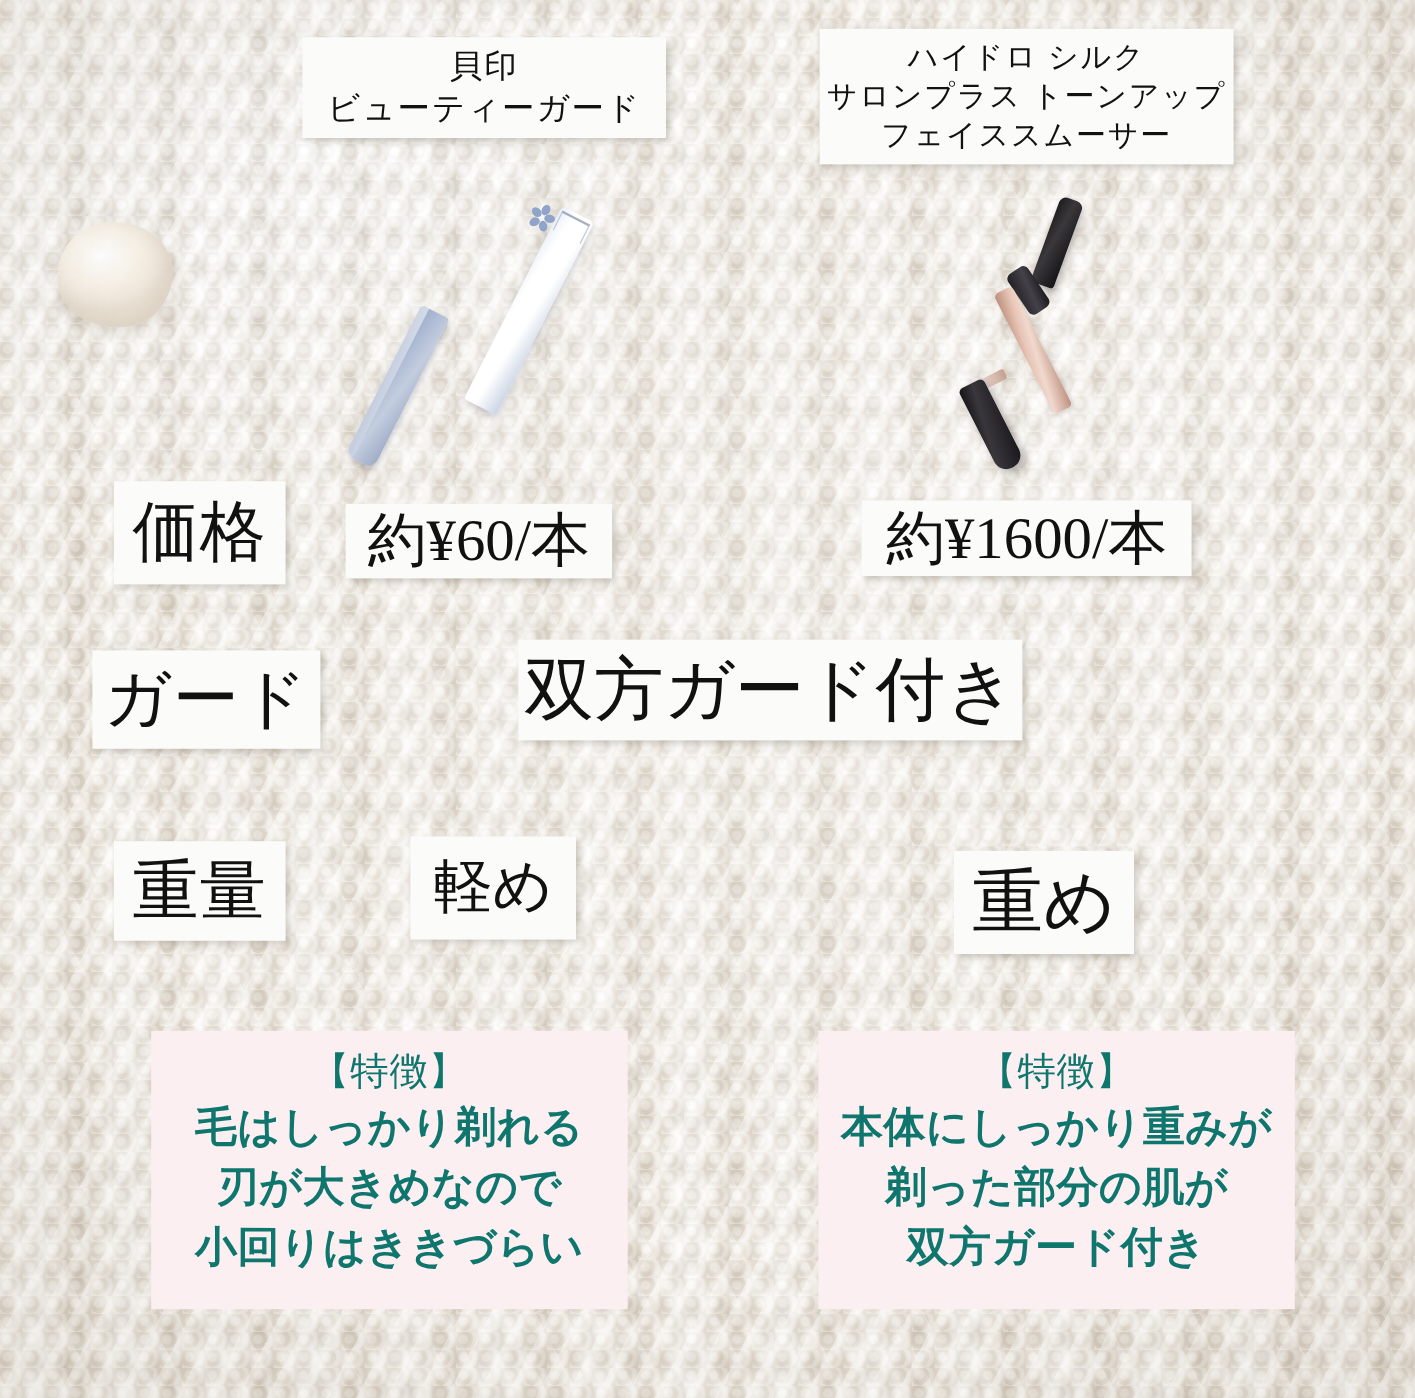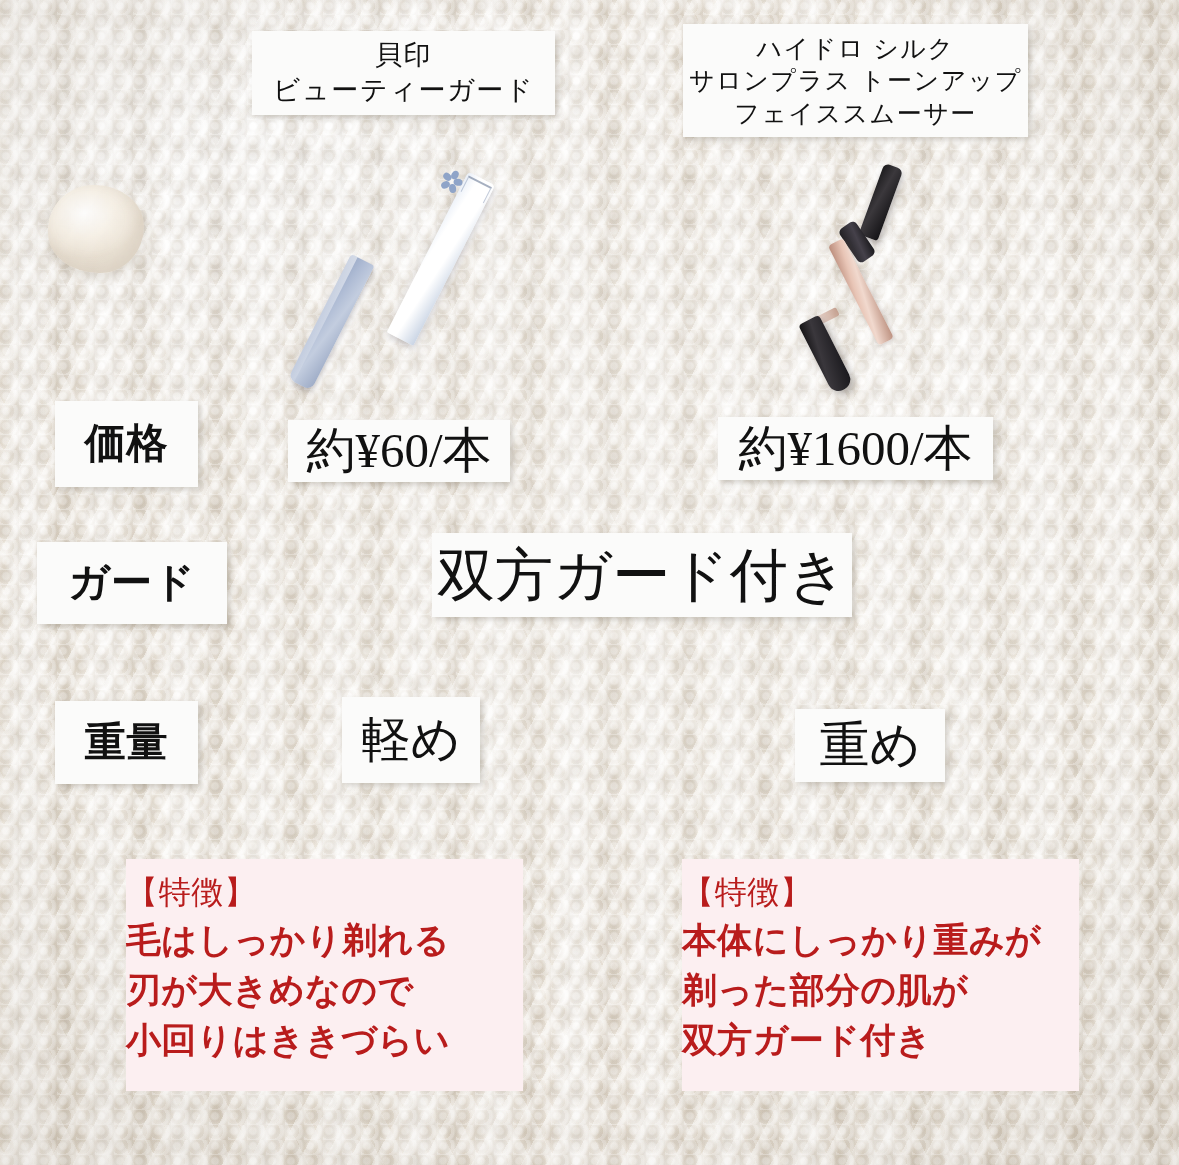--- a/index.html
+++ b/index.html
@@ -103,40 +103,40 @@
     text-align:center;
     line-height:1.3;
     box-shadow:3px 3px 5px rgba(90,80,66,.22);
   }
   .wbox span{display:block;white-space:nowrap;}
 
   .hdr{font-size:27px;letter-spacing:.06em;}
   .hdr-l{left:252px;top:31px;width:303px;height:84px;}
   .hdr-r{left:683px;top:24px;width:345px;height:113px;font-size:25px;}
 
-  .rowlabel{font-size:41px;font-weight:700;letter-spacing:.02em;}
+  .rowlabel{font-size:55px;font-weight:400;letter-spacing:.02em;margin-left:40px;}
   .lbl-price {left:55px; top:401px; width:143px;height:86px;}
   .lbl-guard {left:37px; top:542px; width:190px;height:82px;}
   .lbl-weight{left:55px; top:701px; width:143px;height:83px;}
 
   .val{font-size:46px;}
   .val-price-l{left:288px;top:420px;width:222px;height:62px;font-family:"Liberation Serif","DejaVu Serif",serif;font-size:49px;}
   .val-price-r{left:718px;top:417px;width:275px;height:63px;font-family:"Liberation Serif","DejaVu Serif",serif;font-size:49px;}
   .val-guard  {left:432px;top:533px;width:420px;height:84px;font-size:58px;}
   .val-w-l    {left:342px;top:697px;width:138px;height:86px;font-size:49px;}
-  .val-w-r    {left:795px;top:709px;width:150px;height:73px;font-size:50px;}
+  .val-w-r    {left:795px;top:709px;width:150px;height:86px;font-size:59px;}
 
   
   .pinkbox{
     position:absolute;
     background:#fceff1;
-    color:#b91c1c;
+    color:#0f766e;
     display:flex;
     flex-direction:column;
-    align-items:flex-start;
+    align-items:center;
     justify-content:flex-start;
     text-align:center;
     padding-top:10px;
     box-sizing:border-box;
   }
   .pinkbox .ttl{font-size:32px;line-height:1.45;letter-spacing:.02em;}
   .pinkbox .ln{font-size:35px;line-height:1.42;letter-spacing:.01em;white-space:nowrap;font-weight:bold;}
   .pink-l{left:126px;top:859px;width:397px;height:232px;}
   .pink-r{left:682px;top:859px;width:397px;height:232px;}
 

